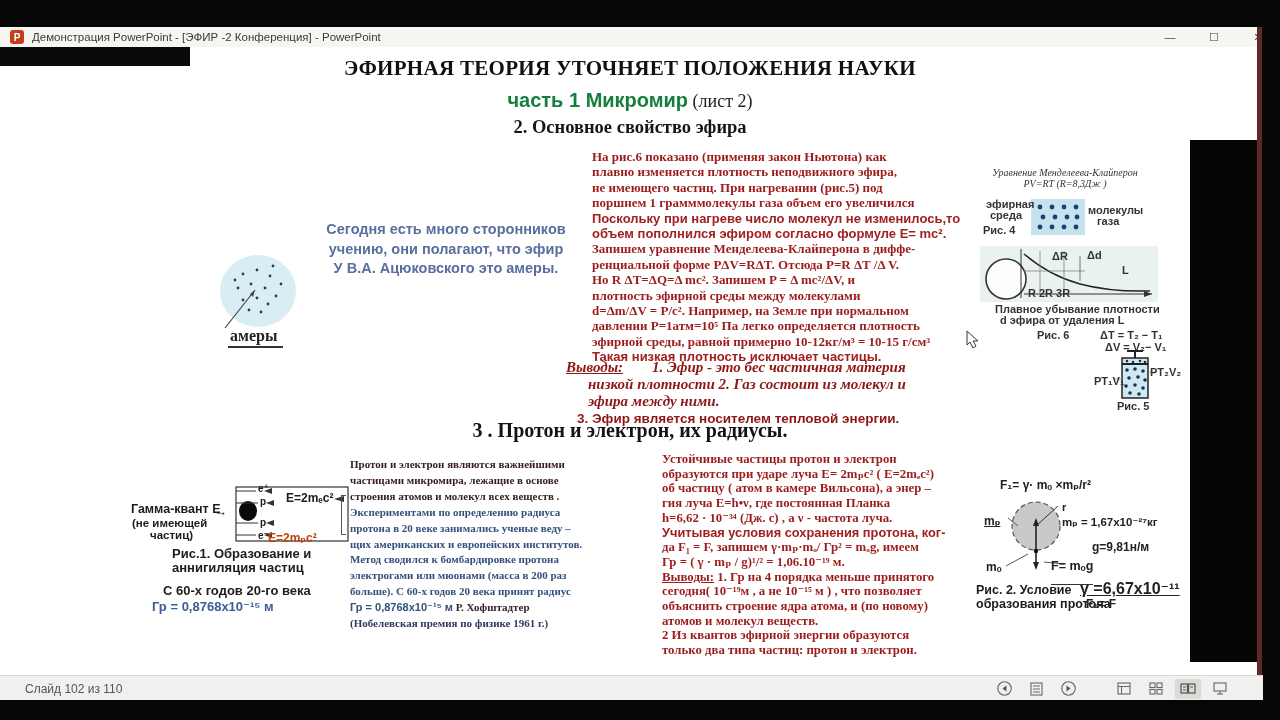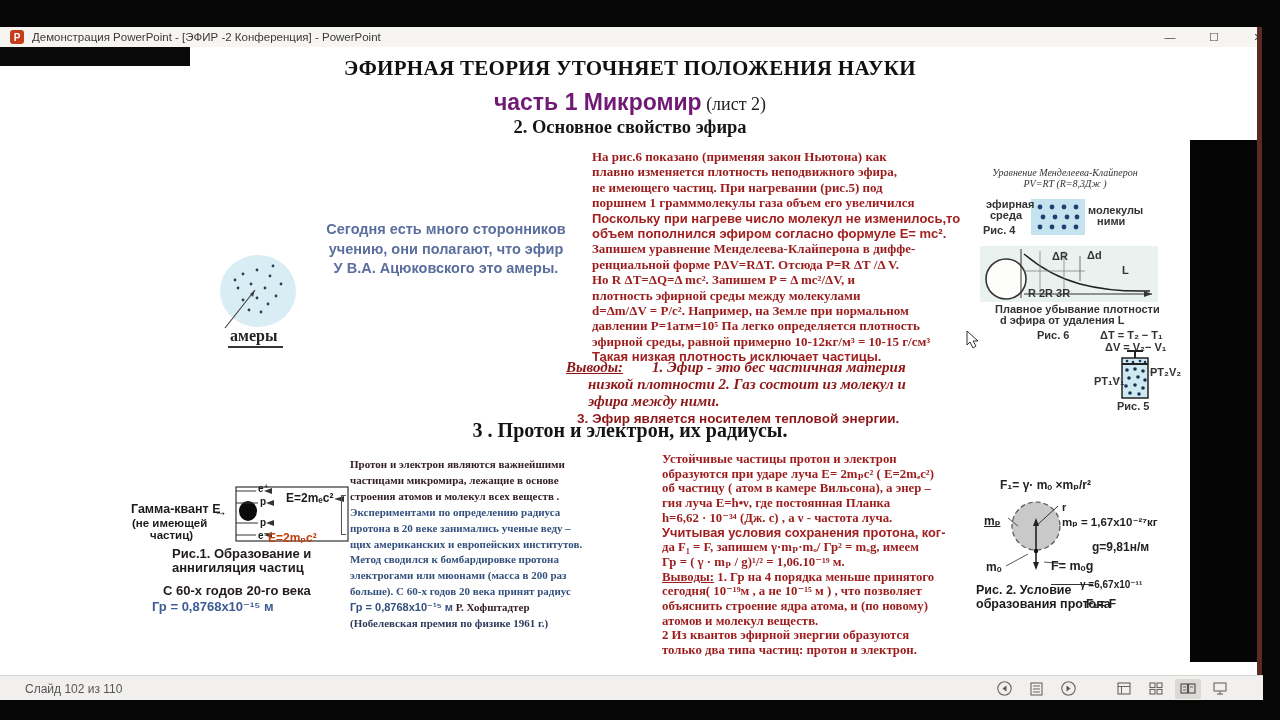--- a/index.html
+++ b/index.html
@@ -56,21 +56,21 @@
     <div class="win-controls">
       <div class="win-btn">—</div>
       <div class="win-btn">☐</div>
       <div class="win-btn">✕</div>
     </div>
   </div>
   <div class="abs black-box-left"></div>
 
   <div class="abs ser b ctr" style="left:250px;top:56px;width:760px;font-size:21px;color:#111;letter-spacing:.3px;">ЭФИРНАЯ ТЕОРИЯ УТОЧНЯЕТ ПОЛОЖЕНИЯ НАУКИ</div>
   <div class="abs ctr" style="left:250px;top:89px;width:760px;">
-    <span class="san b" style="font-size:23px;color:#701a75;">часть 1 Микромир</span><span class="ser" style="font-size:18px;color:#222;"> (лист 2)</span>
+    <span class="san b" style="font-size:20px;color:#15803d;">часть 1 Микромир</span><span class="ser" style="font-size:18px;color:#222;"> (лист 2)</span>
   </div>
   <div class="abs ser b ctr" style="left:250px;top:117px;width:760px;font-size:18.5px;color:#161616;">2.   Основное свойство эфира</div>
 
   <div class="abs san ctr blueaside" style="left:303px;top:220px;width:286px;font-size:14.5px;line-height:19.5px;font-weight:600;">
     <div>Сегодня есть много сторонников</div>
     <div>учению, они полагают, что  эфир</div>
     <div>У В.А. Ацюковского это амеры.</div>
   </div>
 
   <svg class="abs" style="left:213px;top:252px;" width="112" height="78">
@@ -202,21 +202,21 @@
       <circle cx="9" cy="28" r="2.4"></circle>
         <circle cx="21" cy="28" r="2.4"></circle>
         <circle cx="33" cy="28" r="2.4"></circle>
         <circle cx="45" cy="28" r="2.4"></circle>
     </g>
     <line x1="0" y1="27" x2="-12" y2="32" stroke="#333" stroke-width="1"></line>
   </svg>
   <div class="abs san figtext" style="left:986px;top:198px;">эфирная</div>
   <div class="abs san figtext" style="left:990px;top:209px;">среда</div>
   <div class="abs san figtext" style="left:1088px;top:204px;">молекулы</div>
-  <div class="abs san figtext" style="left:1097px;top:215px;">ними</div>
+  <div class="abs san figtext" style="left:1097px;top:215px;">газа</div>
   <div class="abs san figtext" style="left:983px;top:224px;">Рис. 4</div>
 
   <svg class="abs" style="left:980px;top:246px;" width="178" height="56">
     <rect x="0" y="0" width="178" height="56" fill="#e9f2ee"></rect>
     <circle cx="26" cy="33" r="20" fill="#fdfdfb" stroke="#333" stroke-width="1.6"></circle>
     <line x1="41" y1="3" x2="41" y2="52" stroke="#333" stroke-width="1"></line>
     <path d="M44,8 Q70,30 100,38 T170,45" fill="none" stroke="#222" stroke-width="1.5"></path>
     <line x1="60" y1="5" x2="60" y2="48" stroke="#777" stroke-width=".7"></line>
     <line x1="84" y1="5" x2="84" y2="48" stroke="#777" stroke-width=".7"></line>
     <line x1="44" y1="25" x2="105" y2="25" stroke="#777" stroke-width=".7"></line>
@@ -276,21 +276,21 @@
     <line x1="0" y1="70" x2="22" y2="58" stroke="#444" stroke-width=".9"></line>
     <line x1="38" y1="66" x2="58" y2="68" stroke="#444" stroke-width=".9"></line>
   </svg>
   <div class="abs san b" style="left:1062px;top:501px;font-size:11px;color:#222;">r</div>
   <div class="abs san b u" style="left:984px;top:514px;font-size:12px;color:#222;">mₚ</div>
   <div class="abs san b" style="left:1062px;top:515px;font-size:11.5px;color:#222;">mₚ = 1,67x10⁻²⁷кг</div>
   <div class="abs san b" style="left:1092px;top:540px;font-size:12px;color:#222;">g=9,81н/м</div>
   <div class="abs san b" style="left:986px;top:560px;font-size:12px;color:#222;">mₒ</div>
   <div class="abs san b" style="left:1051px;top:559px;font-size:12.5px;color:#222;border-bottom:1.5px solid #333;padding-bottom:11px;">F= mₒg</div>
   <div class="abs san b" style="left:976px;top:583px;font-size:12.5px;color:#1c1c1c;">Рис. 2. Условие</div>
-  <div class="abs san b" style="left:1080px;top:579px;font-size:10px;color:#222;">γ =6,67x10⁻¹¹</div>
+  <div class="abs san b" style="left:1080px;top:579px;font-size:16px;color:#222;text-decoration:underline;">γ =6,67x10⁻¹¹</div>
   <div class="abs san b" style="left:976px;top:597px;font-size:12.5px;color:#1c1c1c;">образования протона</div>
   <div class="abs san b" style="left:1086px;top:597px;font-size:12px;color:#222;">F₁= F</div>
 
   <svg class="abs" style="left:966px;top:330px;" width="14" height="20">
     <polygon points="1,1 1,15 4,12 7,18 10,16 7,11 12,11" fill="#fff" stroke="#333" stroke-width="1"></polygon>
   </svg>
 
   <div class="abs right-black"></div>
   <div class="abs maroon-line"></div>
   <div class="abs right-edge"></div>

